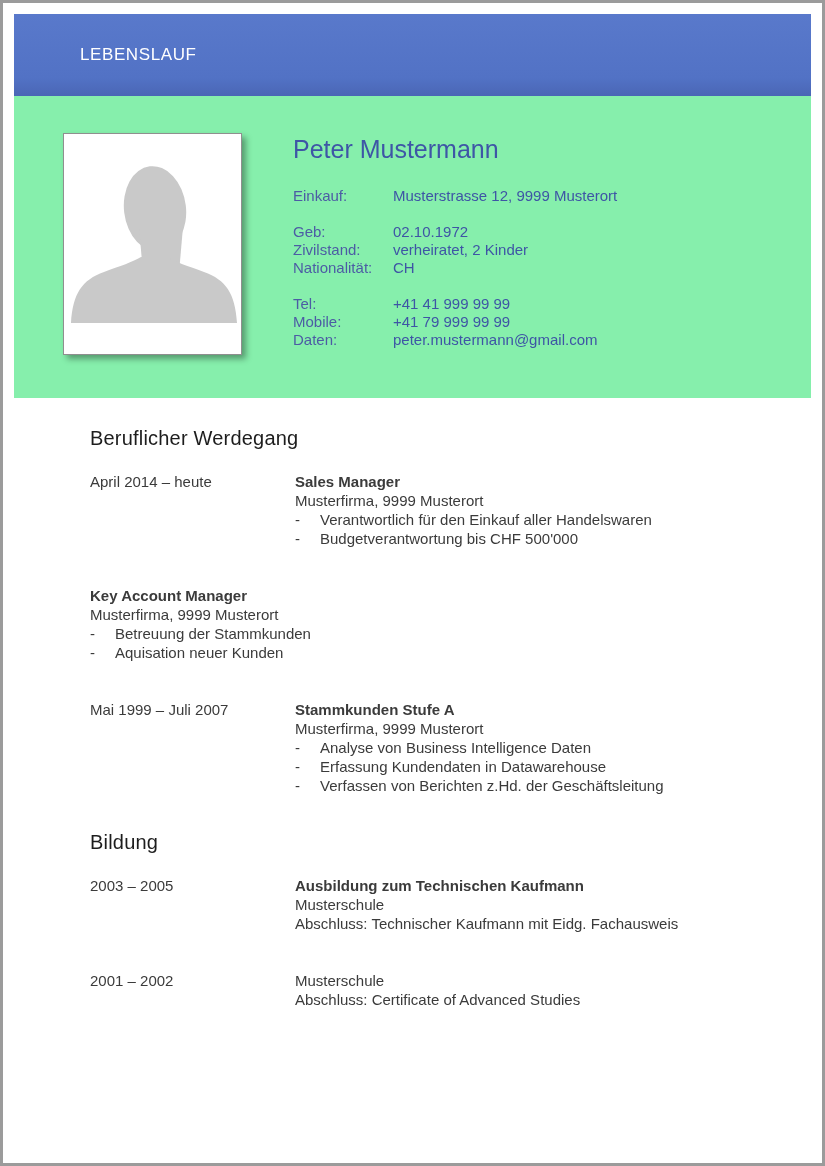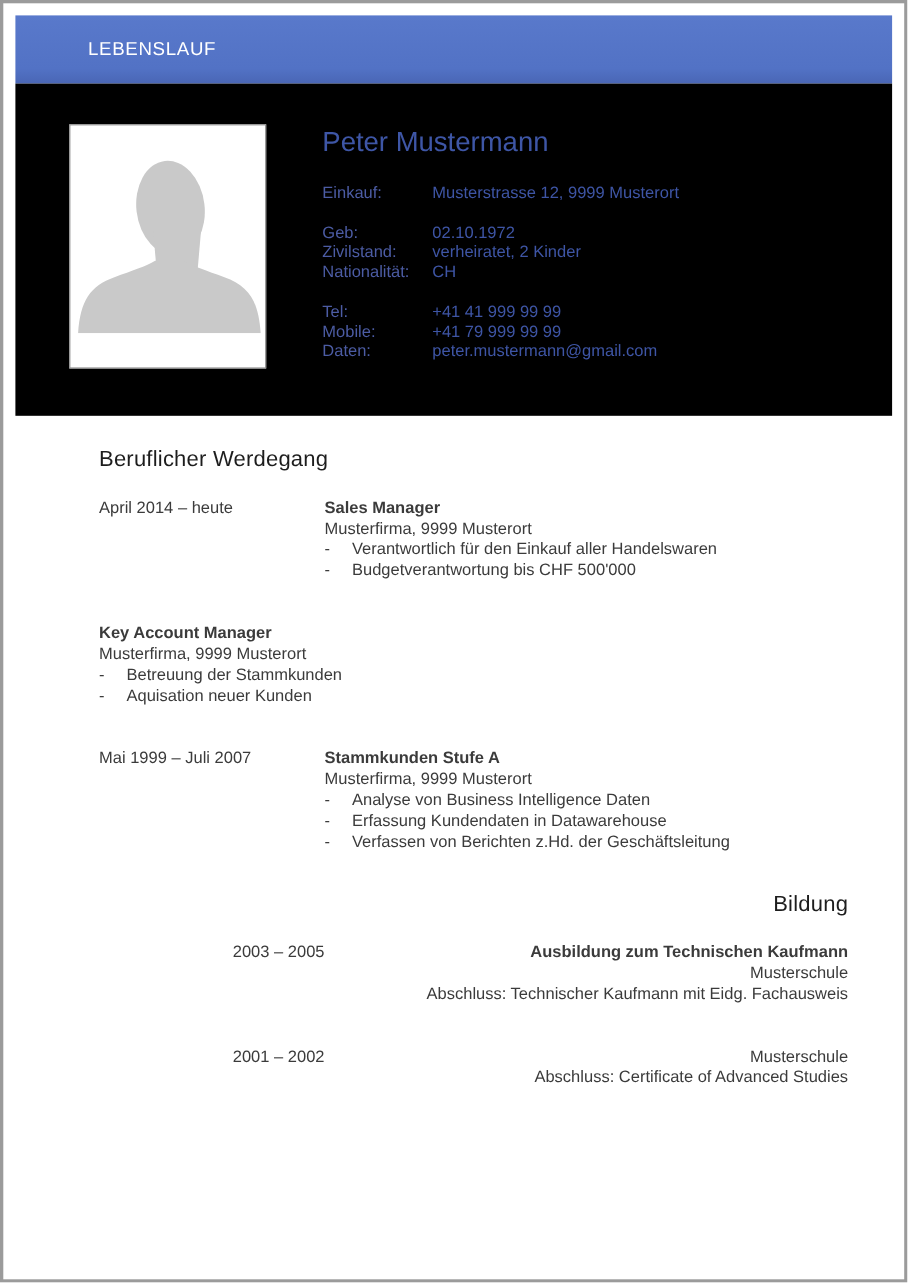--- a/index.html
+++ b/index.html
@@ -7,31 +7,31 @@
   .page {
     width: 825px; height: 1166px;
     border: 3px solid #9b9b9b;
     padding: 11px;
     background: #ffffff;
     font-family: "Liberation Sans", sans-serif;
     overflow: hidden;
   }
   
   .banner {
-    height: 62px;
+    height: 82px;
     background: linear-gradient(#5979cb, #5272c5 78%, #4a66b5);
     color: #ffffff;
     display: flex; align-items: center;
     padding-left: 66px;
     font-size: 17px;
     letter-spacing: 0.6px;
   }
   
   .personal {
-    background: #000000;
+    background: #86efac;
     height: 302px;
     display: flex;
     padding: 37px 0 0 49px;
   }
   .photo-frame {
     width: 179px; height: 222px;
     background: #ffffff;
     border: 1px solid #8f8f8f;
     box-shadow: 4px 4px 6px rgba(0,0,0,0.35);
     flex-shrink: 0;
@@ -60,21 +60,21 @@
     color: #1d1d1d;
     letter-spacing: 0.2px;
     margin: 0 0 24px 0;
   }
   .entry { display: flex; margin-bottom: 38px; }
   .entry-period { width: 205px; flex-shrink: 0; }
   .entry-body { flex: 1; }
   .entry-title { font-weight: 700; }
   .bullet-row { display: flex; }
   .bullet-dash { width: 25px; flex-shrink: 0; }
-  .cv-section + .cv-section { margin-top: 0; text-align: right; }
+  .cv-section + .cv-section { margin-top: 0; }
 </style>
 </head>
 <body>
 
 <div class="page">
 
   <header class="banner">
     <span>LEBENSLAUF</span>
   </header>
 

